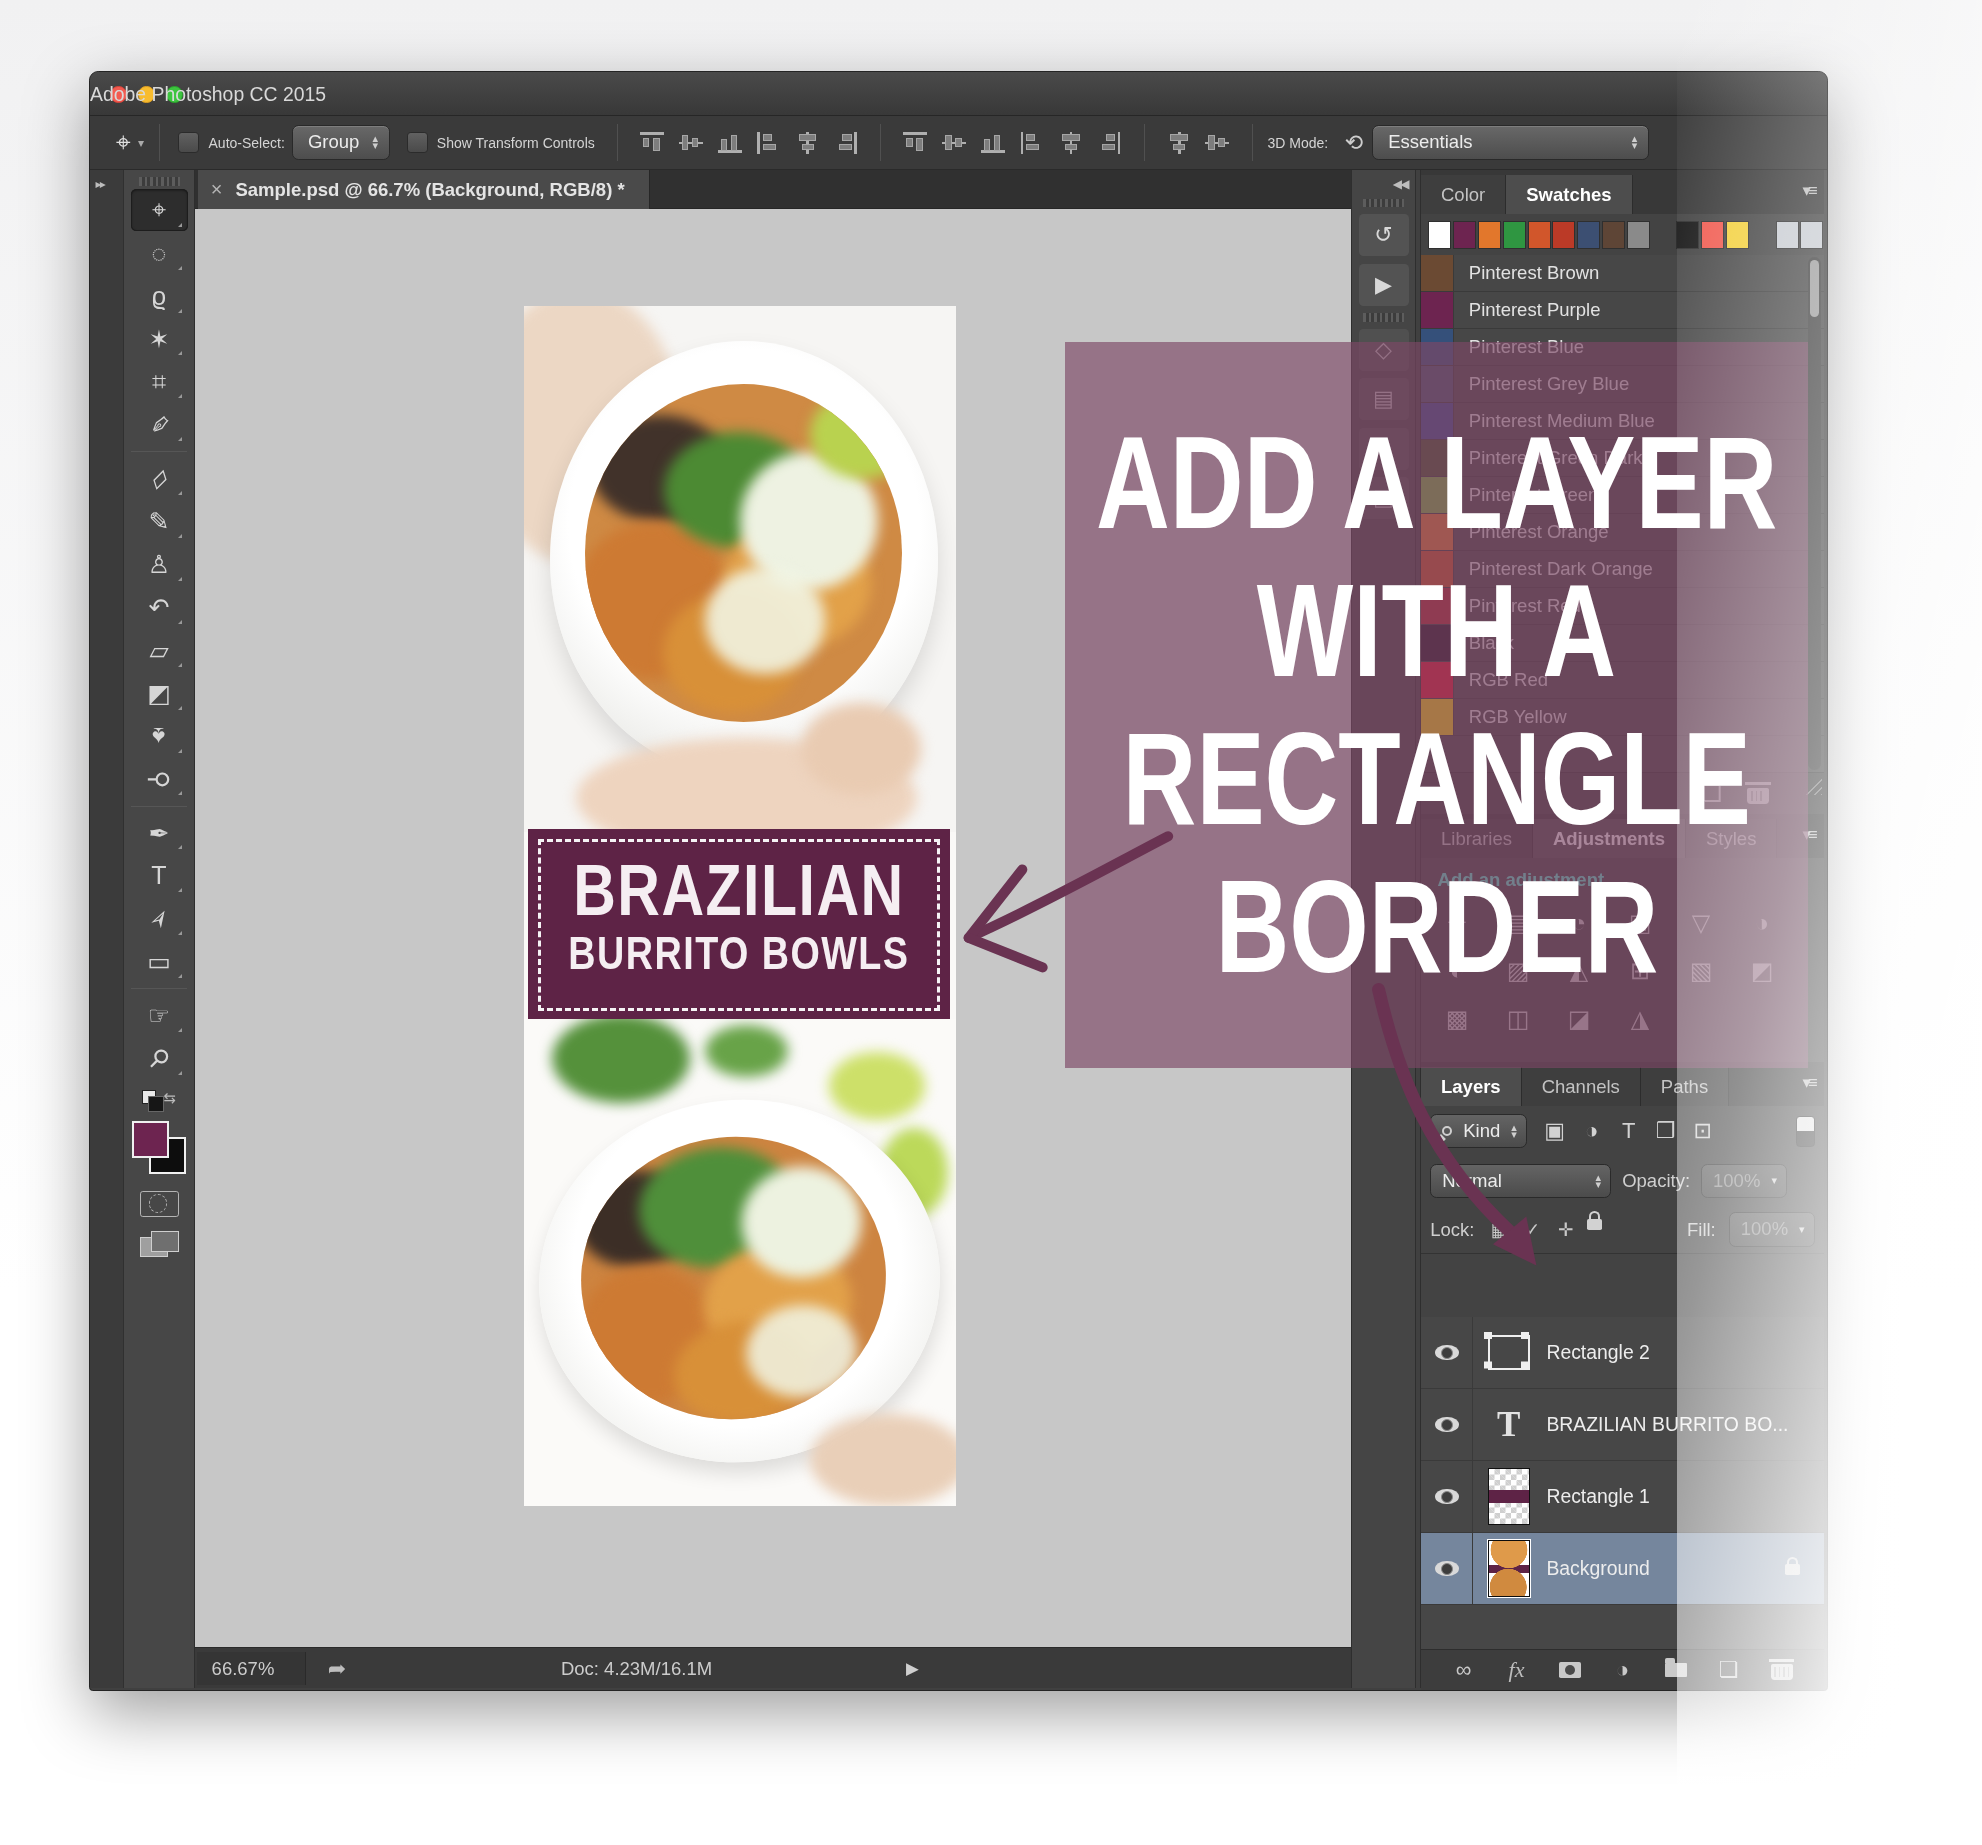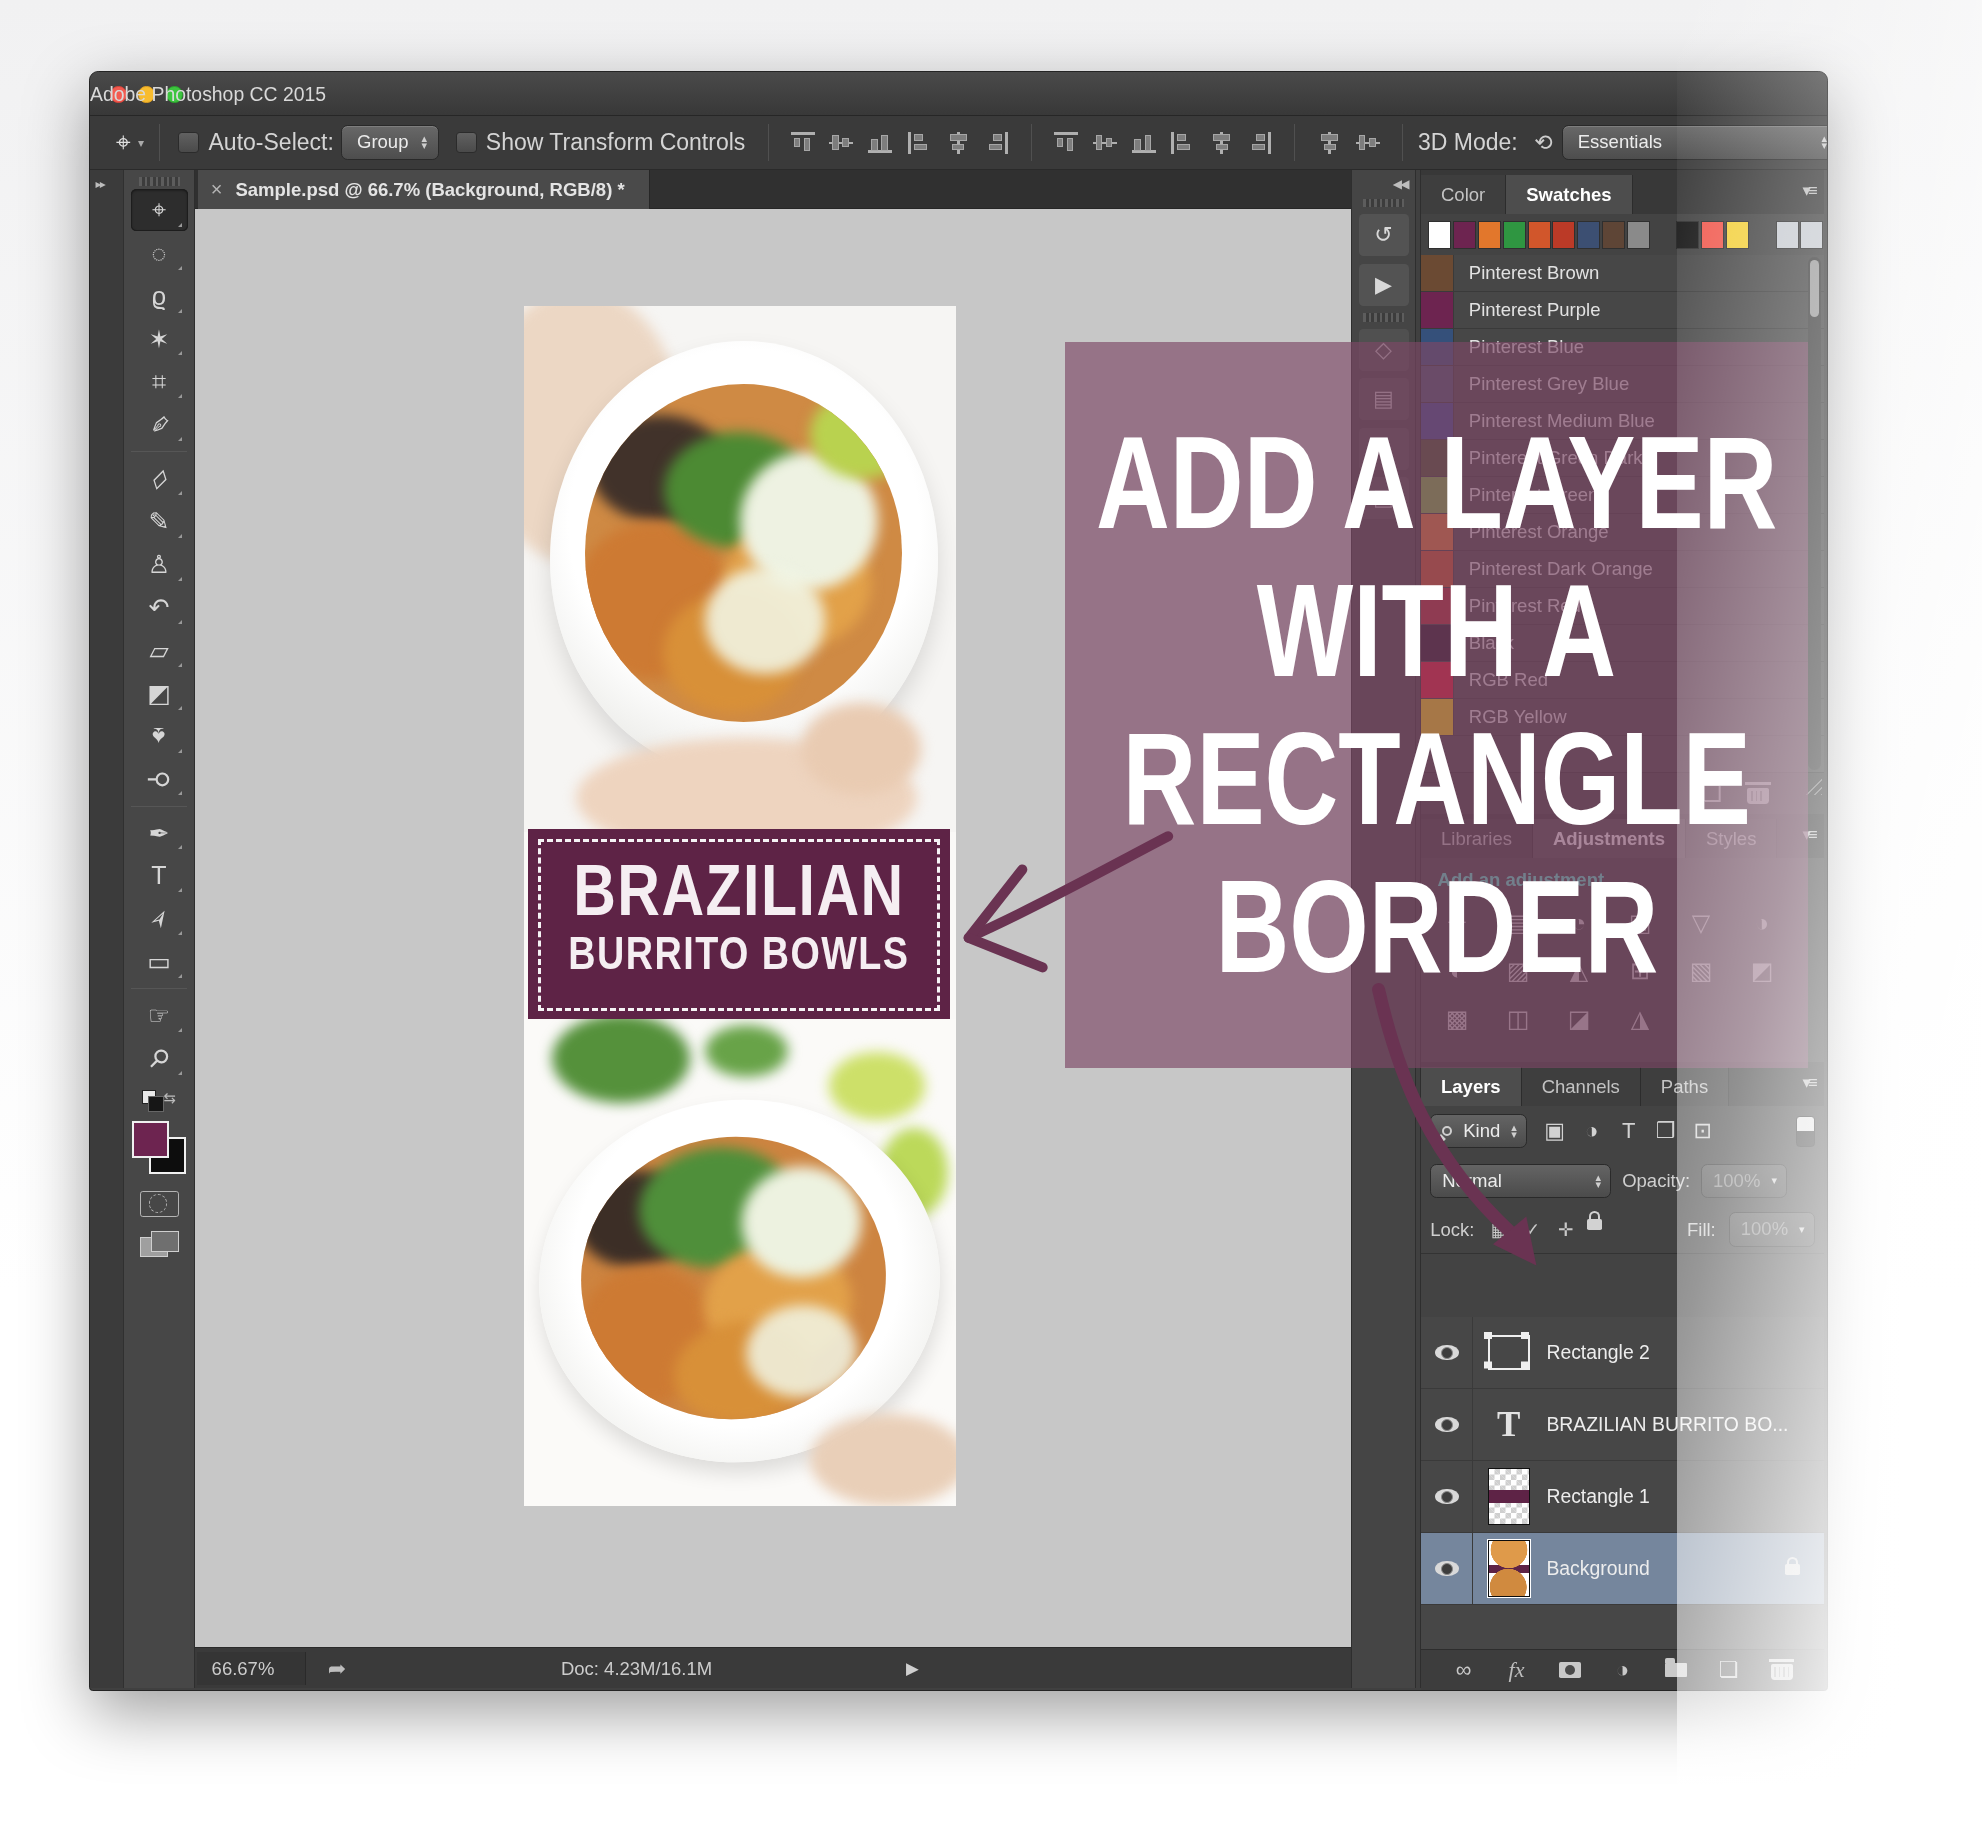--- a/index.html
+++ b/index.html
@@ -19,21 +19,21 @@
   .wtitle{position:absolute;left:0;right:0;top:0;height:44px;line-height:44px;
     text-align:left;color:#d9d9d9;font-size:19.4px;}
   
   .optionsbar{position:absolute;left:0;top:44px;right:0;height:54px;background:#3a3a3a;
     border-bottom:0.9px solid #2a2a2a;display:flex;align-items:center;padding-left:26px;color:#d4d4d4;}
   .tool-preview{font-size:26px;color:#e0e0e0;display:flex;align-items:center;gap:7.4px;}
   .tool-preview .dd{font-size:12px;color:#aaa;}
   .odiv{width:0.9px;height:37px;background:#2c2c2c;border-right:0.9px solid #505050;margin:0 14.8px;flex:none;}
   .checkbox{width:21px;height:21px;background:linear-gradient(#616161,#4a4a4a);
     border:0.9px solid #2b2b2b;border-radius:3.7px;margin:0 9.2px 0 3.7px;flex:none;}
-  .olabel{font-size:23px;white-space:nowrap;margin-right:7.4px;}
+  .olabel{font-size:14px;white-space:nowrap;margin-right:7.4px;}
   .oselect{display:inline-flex;align-items:center;gap:13px;background:linear-gradient(#686868,#4d4d4d);
     border:0.9px solid #292929;border-radius:6.5px;padding:4.6px 11px 5.5px 14.8px;font-size:18.5px;color:#ececec;
     box-shadow:inset 0 0.9px 0 rgba(255,255,255,.15);margin-right:13px;}
   .ud{display:inline-flex;flex-direction:column;line-height:.62;font-size:11px;color:#cfcfcf;}
   .oselect.wide{min-width:277px;justify-content:space-between;}
   .alignwrap{display:flex;align-items:center;}
   .ai{display:inline-block;width:24px;height:22px;position:relative;margin:0 7.4px;opacity:.8;}
   .ai i{position:absolute;}
   .ai .bar{background:#cdcdcd;}
   .ai .r1,.ai .r2{background:#8e8e8e;border:0.9px solid #c2c2c2;}

